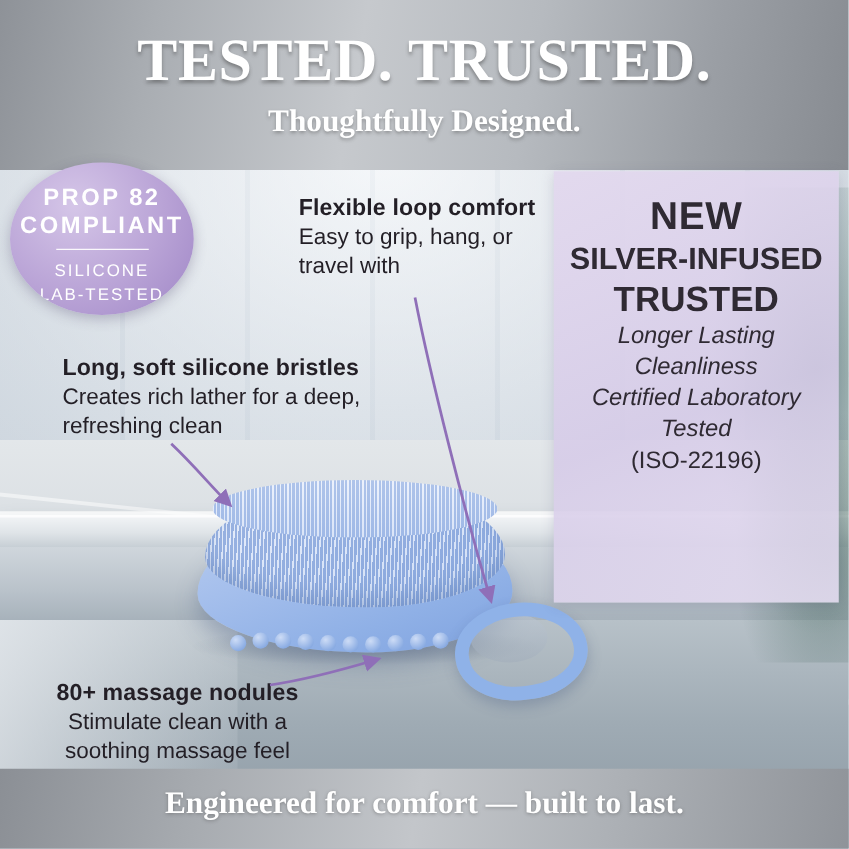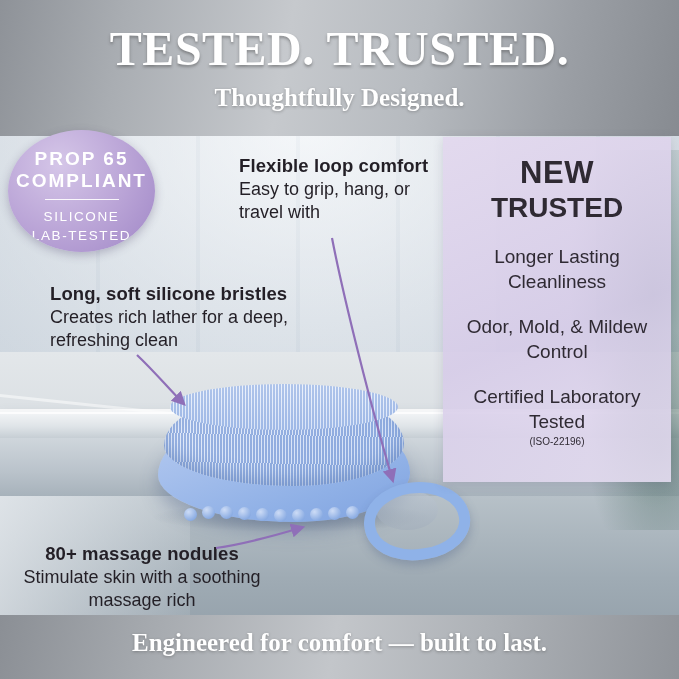--- a/index.html
+++ b/index.html
@@ -187,25 +187,25 @@
     margin-top: 2px;
   }
   .panel .p-option {
     font-size: 28px;
     font-weight: bold;
     margin-top: 1px;
   }
   .panel .p-item {
     font-size: 19px;
     line-height: 25px;
-    margin-top: 20px;
     padding: 0 14px;
+    font-style: italic;
   }
   .panel .p-sub {
-    font-size: 10px;
+    font-size: 19px;
     margin-top: 2px;
   }
 
   
   .callout {
     position: absolute;
     color: #231f26;
   }
   .callout .c-title {
     font-size: 18.5px;
@@ -347,49 +347,49 @@
     <div class="loop-inner"></div>
     <div class="loop"></div>
   </div>
 
   <div class="top-banner">
     <div class="headline">TESTED. TRUSTED.</div>
     <div class="subheadline">Thoughtfully Designed.</div>
   </div>
 
   <div class="badge">
-    <div class="badge-l1">PROP 65</div>
+    <div class="badge-l1">PROP 82</div>
     <div class="badge-l1" style="margin-top:0;">COMPLIANT</div>
     <div class="badge-rule"></div>
     <div class="badge-l2">SILICONE</div>
     <div class="badge-l2">LAB-TESTED</div>
   </div>
 
   <div class="panel">
     <div class="p-new">NEW</div>
+    <div class="p-silver">SILVER-INFUSED</div>
     <div class="p-option">TRUSTED</div>
     <div class="p-item">Longer Lasting Cleanliness</div>
-    <div class="p-item">Odor, Mold, &amp; Mildew Control</div>
     <div class="p-item">Certified Laboratory Tested</div>
     <div class="p-sub">(ISO-22196)</div>
   </div>
 
   <div class="callout" id="callout-loop">
     <div class="c-title">Flexible loop comfort</div>
     <div class="c-body">Easy to grip, hang, or travel with</div>
   </div>
 
   <div class="callout" id="callout-bristles">
     <div class="c-title">Long, soft silicone bristles</div>
     <div class="c-body">Creates rich lather for a deep, refreshing clean</div>
   </div>
 
   <div class="callout" id="callout-nodules">
     <div class="c-title">80+ massage nodules</div>
-    <div class="c-body">Stimulate skin with a soothing massage rich</div>
+    <div class="c-body">Stimulate clean with a soothing massage feel</div>
   </div>
 
   <svg class="arrow-svg" viewBox="0 0 679 679">
     <defs>
       <marker id="ah" markerWidth="7" markerHeight="7" refX="4" refY="3.2" orient="auto">
         <path d="M0,0 L6.5,3.2 L0,6.4 z" fill="#8f6fb8"></path>
       </marker>
     </defs>
     <path d="M332,238 C344,300 372,410 392,478" stroke="#8f6fb8" stroke-width="2.2" fill="none" marker-end="url(#ah)"></path>
     <path d="M137,355 C155,372 168,388 182,402" stroke="#8f6fb8" stroke-width="2.2" fill="none" marker-end="url(#ah)"></path>

